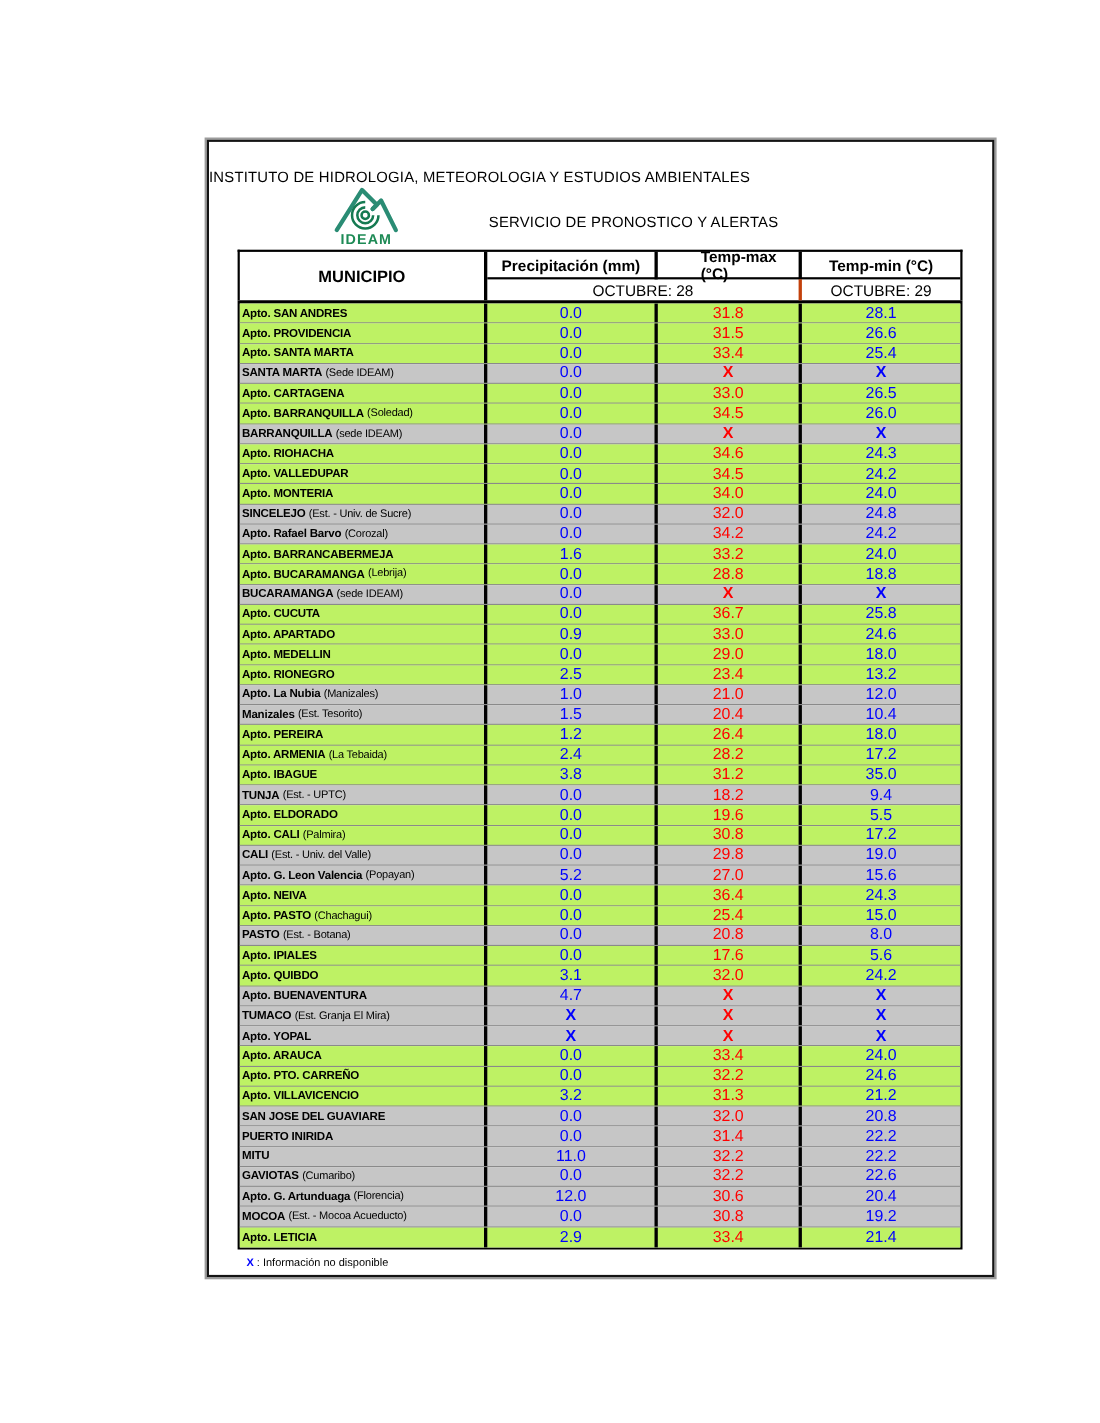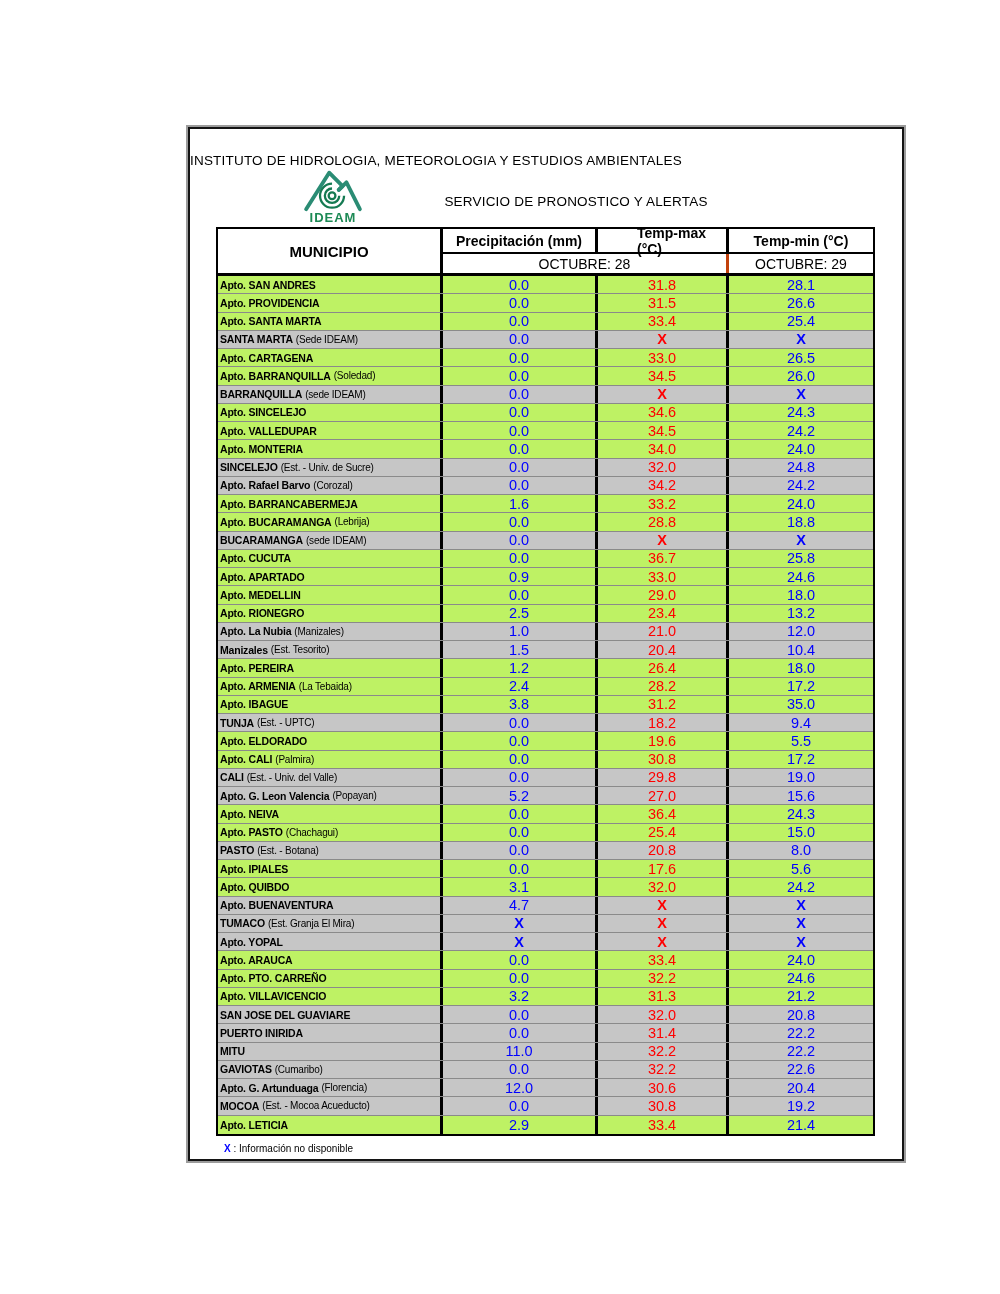--- a/index.html
+++ b/index.html
@@ -166,21 +166,21 @@
           <div class="cell mun">
             <span class="mname">BARRANQUILLA</span>
             <span class="mnote">(sede IDEAM)</span>
           </div>
           <div class="cell val precip">0.0</div>
           <div class="cell val tmax xval">X</div>
           <div class="cell val tmin xval">X</div>
         </div>
         <div class="trow">
           <div class="cell mun">
-            <span class="mname">Apto. SINCELEJO</span>
+            <span class="mname">Apto. RIOHACHA</span>
           </div>
           <div class="cell val precip">0.0</div>
           <div class="cell val tmax">34.6</div>
           <div class="cell val tmin">24.3</div>
         </div>
         <div class="trow">
           <div class="cell mun">
             <span class="mname">Apto. VALLEDUPAR</span>
           </div>
           <div class="cell val precip">0.0</div>

